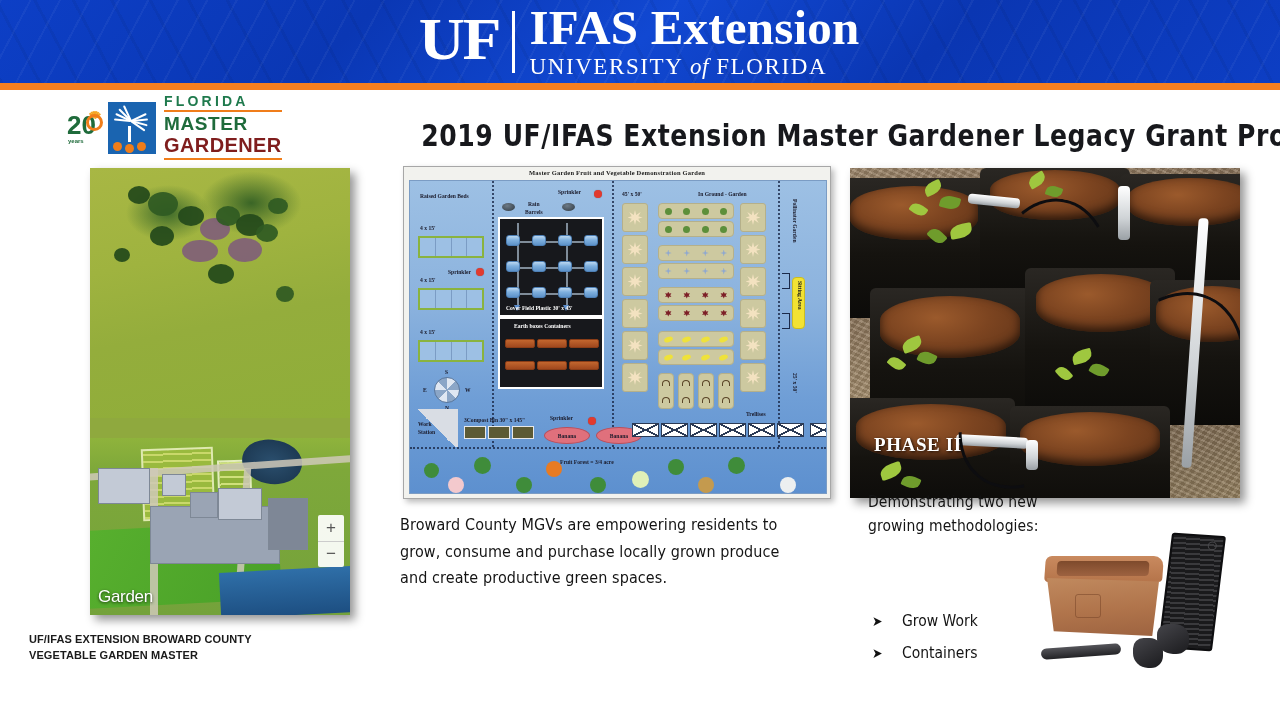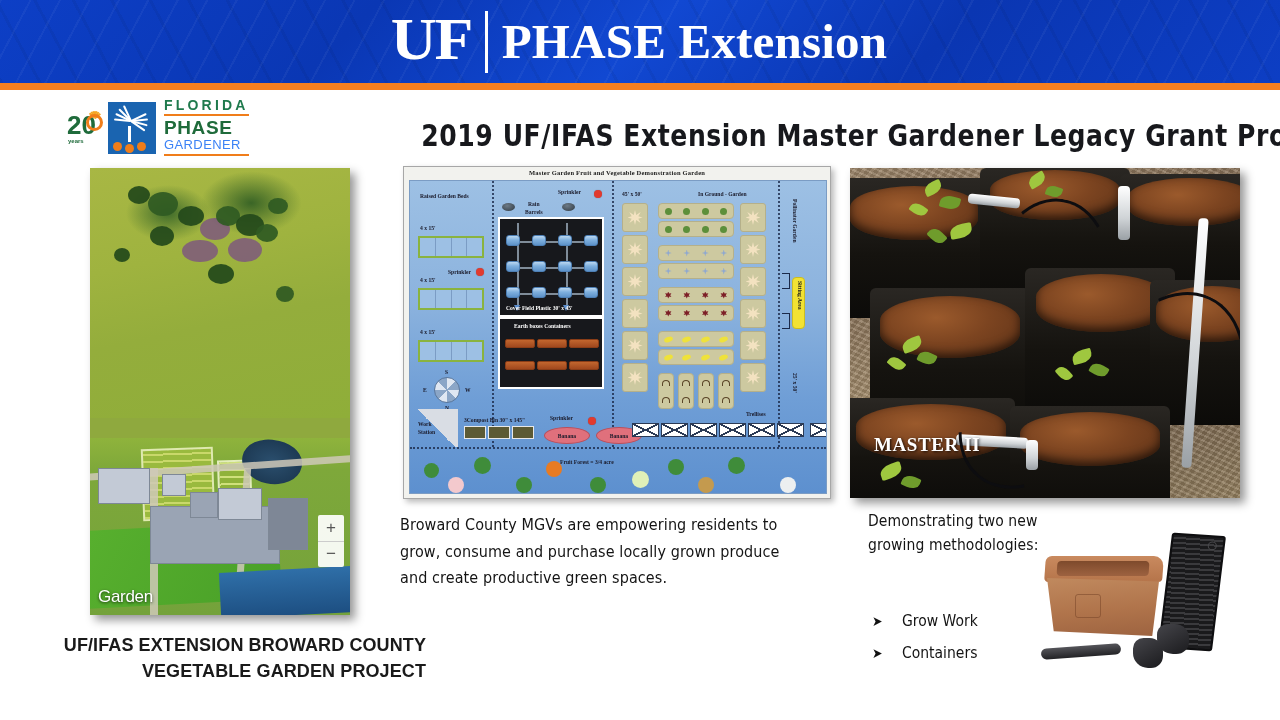--- a/index.html
+++ b/index.html
@@ -97,21 +97,21 @@
     background:#f07d1a;
   }
   .mg-txt{ margin-left:8px; }
   .mg-fl{
     font-weight:bold; font-size:14px; color:#1f7a4d; letter-spacing:3.2px; line-height:1.05;
   }
   .mg-ma{
     font-weight:bold; font-size:19px; color:#1f6b3b; letter-spacing:.6px; line-height:1.05;
   }
   .mg-ga{
-    font-weight:normal; font-size:13px; color:#3b82f6; letter-spacing:.4px; line-height:1.1;
+    font-weight:bold; font-size:20px; color:#7f1d1d; letter-spacing:.4px; line-height:1.1;
   }
   .mg-rule{ height:2px; background:#f07d1a; margin:2px 0 2px 0; }
 
   
   .slide-title{
     position:absolute; left:392px; top:118px; width:836px;
     font-family:"DejaVu Sans Condensed","Liberation Sans Narrow","Liberation Sans", sans-serif;
     font-weight:bold; font-size:30px; color:#17181c; text-align:center;
     letter-spacing:.6px; transform:scaleX(.93); transform-origin:center;
     white-space:nowrap;
@@ -181,22 +181,22 @@
   }
   .aerial .zoomctl span{ flex:1; display:flex; align-items:center; justify-content:center;}
   .aerial .zoomctl span:first-child{ border-bottom:1px solid #ccc; }
   .aerial .gwm{
     position:absolute; left:8px; bottom:8px;
     font-family:"Liberation Sans", sans-serif; font-size:17px; font-weight:500;
     color:#fff; text-shadow:0 1px 3px rgba(0,0,0,.75); letter-spacing:-.3px;
   }
 
   .aerial-caption{
-    position:absolute; left:56px; top:632px; width:370px; text-align:right;
-    font-weight:bold; font-size:18px; color:#1a1a1a; line-height:1.45;
+    position:absolute; left:29px; top:632px; width:370px; text-align:left;
+    font-weight:bold; font-size:11px; color:#1a1a1a; line-height:1.45;
     letter-spacing:.1px;
   }
 
   
   .diagram{
     position:absolute; left:403px; top:166px; width:428px; height:333px;
     background:#f2f2ee; border:1px solid #a7a7a7;
     box-shadow:3px 3px 6px rgba(0,0,0,.28);
     font-family:"Liberation Serif", serif;
   }
@@ -351,21 +351,21 @@
     background:transparent; border-color:#0d0d10 transparent transparent transparent;
   }
   .phase2{
     position:absolute; left:874px; top:434px;
     font-family:"Liberation Serif", serif; font-weight:bold; font-size:19px;
     color:#fff; letter-spacing:.6px; text-shadow:1px 1px 3px rgba(0,0,0,.85);
   }
 
   
   .demo-text{
-    position:absolute; left:868px; top:510px; width:180px;
+    position:absolute; left:868px; top:491px; width:180px;
     font-family:"DejaVu Sans Condensed","Liberation Sans Narrow","Liberation Sans", sans-serif;
     font-size:15.5px; color:#141414; line-height:1.52; letter-spacing:.1px;
   }
   .bullets{
     position:absolute; left:872px; top:612px; width:210px;
     font-family:"DejaVu Sans Condensed","Liberation Sans Narrow","Liberation Sans", sans-serif;
     font-size:15.5px; color:#141414;
   }
   .bullets .bi{ display:flex; align-items:center; margin-bottom:14px; }
   .bullets .arr{ width:30px; font-size:14px; color:#111; }
@@ -420,21 +420,22 @@
   }
 </style>
 </head>
 <body>
 
 <div class="header">
   <div class="header-inner">
     <div class="uf-mark">UF</div>
     <div class="uf-divider"></div>
     <div class="uf-text">
-      <div class="uf-line1">PHASE Extension</div>
+      <div class="uf-line1">IFAS Extension</div>
+      <div class="uf-line2"><span>UNIVERSITY </span><span class="ital">of</span><span> FLORIDA</span></div>
     </div>
   </div>
 </div>
 <div class="orange-bar"></div>
 
 <div class="mg-logo">
   <div class="mg-40">
     <div class="rays">
       <i style="transform:rotate(-50deg)"></i>
         <i style="transform:rotate(-30deg)"></i>
@@ -459,21 +460,21 @@
         <i style="transform:rotate(35deg)"></i>
     </div>
     <div class="trunk"></div>
     <div class="flow" style="left:5px"></div>
     <div class="flow" style="left:17px;bottom:1px"></div>
     <div class="flow" style="left:29px"></div>
   </div>
   <div class="mg-txt">
     <div class="mg-fl">FLORIDA</div>
     <div class="mg-rule"></div>
-    <div class="mg-ma">PHASE</div>
+    <div class="mg-ma">MASTER</div>
     <div class="mg-ga">GARDENER</div>
     <div class="mg-rule"></div>
   </div>
 </div>
 
 <div class="slide-title">2019 UF/IFAS Extension Master Gardener Legacy Grant Project</div>
 
 <div class="aerial">
   <div class="field-top"></div>
   <div class="urban"></div>
@@ -511,21 +512,21 @@
   <div class="water-bot"></div>
 
   <div class="zoomctl">
     <span>+</span>
     <span>−</span>
   </div>
   <div class="gwm">Garden</div>
 </div>
 <div class="aerial-caption">
   <div>UF/IFAS EXTENSION BROWARD COUNTY</div>
-  <div>VEGETABLE GARDEN PROJECT</div>
+  <div>VEGETABLE GARDEN MASTER</div>
 </div>
 
 <div class="diagram">
   <div class="dg-title">Master Garden Fruit and Vegetable Demonstration Garden</div>
   <div class="dg-body">
 
     <div class="vdash" style="left:82px;top:0;height:266px"></div>
     <div class="vdash" style="left:202px;top:0;height:266px"></div>
     <div class="vdash" style="left:368px;top:0;height:266px"></div>
     <div class="hdash" style="left:0;top:266px"></div>
@@ -801,21 +802,21 @@
   <div class="pvc" style="left:118px;top:28px;width:52px;height:10px;transform:rotate(6deg)"></div>
   <div class="pvc" style="left:268px;top:18px;width:12px;height:54px"></div>
   <div class="pvc" style="left:106px;top:268px;width:72px;height:11px;transform:rotate(3deg)"></div>
   <div class="pvc" style="left:176px;top:272px;width:12px;height:30px"></div>
   <div class="pvc" style="left:340px;top:50px;width:10px;height:250px;transform:rotate(4deg)"></div>
 
   <div class="hose" style="left:140px;top:30px;width:120px;height:160px;transform:rotate(10deg)"></div>
   <div class="hose" style="left:120px;top:150px;width:130px;height:180px;transform:rotate(-140deg)"></div>
   <div class="hose" style="left:250px;top:120px;width:140px;height:190px;transform:rotate(25deg)"></div>
 </div>
-<div class="phase2">MASTER II</div>
+<div class="phase2">PHASE II</div>
 
 <div class="demo-text">Demonstrating two new growing methodologies:</div>
 <div class="bullets">
   <div class="bi">
     <span class="arr">➤</span>
     <span>Grow Work</span>
   </div>
   <div class="bi">
     <span class="arr">➤</span>
     <span>Containers</span>

